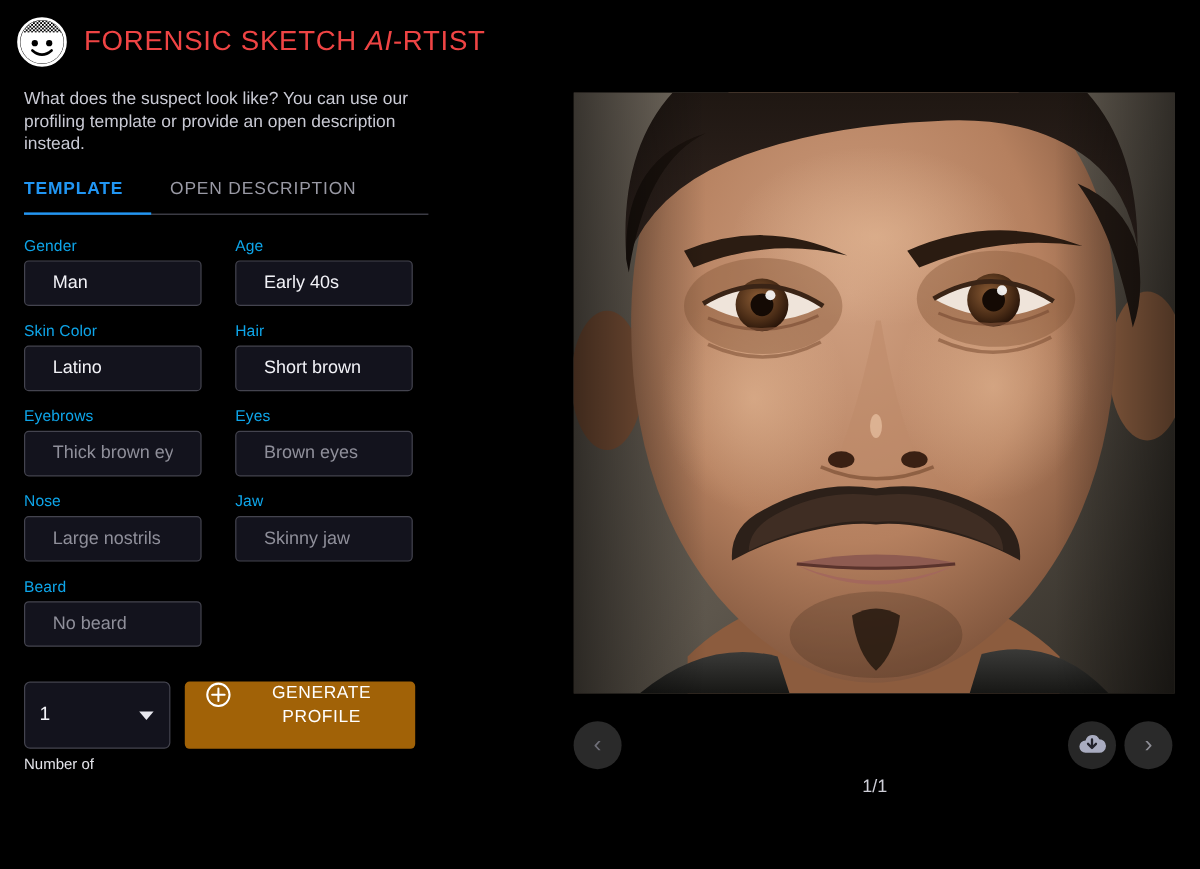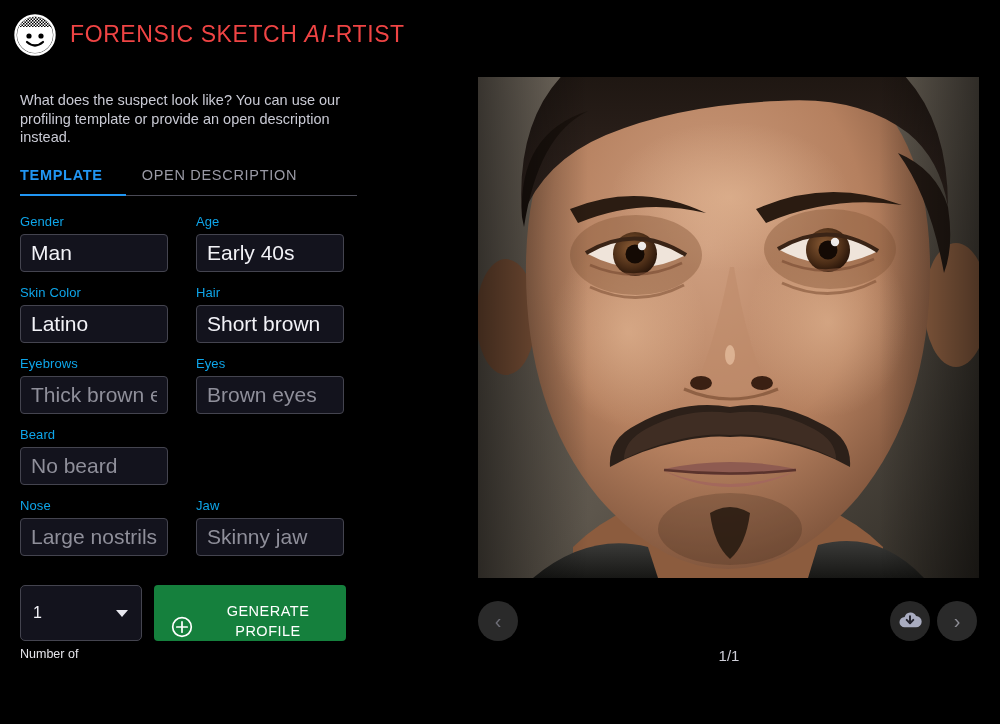--- a/index.html
+++ b/index.html
@@ -19,21 +19,21 @@
   .app-title {
     font-size: 23px; font-weight: normal; letter-spacing: 0.6px;
     color: #ef4444; white-space: nowrap;
   }
   .app-title .italic { font-style: italic; }
 
   
   .left-col { position: absolute; left: 20px; top: 66px; width: 430px; }
   .section-title { font-size: 20px; font-weight: bold; color: #fff; letter-spacing: .2px; }
   .section-desc {
-    margin-top: 25px; font-size: 14.5px; line-height: 18.5px;
+    margin-top: 8px; font-size: 14.5px; line-height: 18.5px;
     color: #c9cad4; width: 330px;
   }
 
   .tabs { margin-top: 20px; width: 337px; position: relative; display: flex; gap: 12px; }
   .tab {
     font-size: 14.5px; letter-spacing: .7px; padding: 0 0 12px 0;
     background: none; border: none; cursor: pointer;
     font-family: inherit;
   }
   .tab.active { color: #2196f3; font-weight: bold; }
@@ -46,21 +46,21 @@
   
   .form { margin-top: 18px; }
   .row { display: flex; gap: 18px; margin-bottom: 13px; }
   .field { width: 158px; }
   .field-label {
     display: block; font-size: 13px; color: #0ea5e9; margin-bottom: 5px; letter-spacing: .1px;
   }
   .field-input {
     width: 148px; height: 38px; border-radius: 4px;
     background: #13131d; border: 1px solid #44444f;
-    color: #f2f2f7; font-size: 21px; padding: 0 10px;
+    color: #f2f2f7; font-size: 15px; padding: 0 23px;
     font-family: inherit; outline: none;
   }
   .field-input::placeholder { color: #8f8f9a; }
 
   
   .gen-row { display: flex; align-items: flex-start; gap: 12px; margin-top: 29px; }
   .select-wrap { position: relative; width: 122px; }
   .count-select {
     appearance: none; -webkit-appearance: none;
     width: 122px; height: 56px; border-radius: 5px;
@@ -69,22 +69,22 @@
     font-family: inherit; outline: none; cursor: pointer;
   }
   .select-arrow {
     position: absolute; right: 14px; top: 25px; pointer-events: none;
     width: 0; height: 0; border-left: 6px solid transparent;
     border-right: 6px solid transparent; border-top: 7px solid #e8e8ef;
   }
   .select-help { margin-top: 6px; font-size: 12.5px; color: #e4e4ea; white-space: nowrap; }
   .generate-btn {
     width: 192px; height: 56px; border: none; border-radius: 4px;
-    background: #15803d; color: #fff; cursor: pointer;
-    display: flex; align-items: flex-end; justify-content: flex-start;
+    background: #a16207; color: #fff; cursor: pointer;
+    display: flex; align-items: flex-start; justify-content: flex-start;
     gap: 16px; padding-left: 17px; font-family: inherit;
   }
   .generate-btn .plus-icon { flex: 0 0 22px; }
   .generate-btn .btn-label {
     font-size: 14.5px; letter-spacing: .5px; line-height: 20px; text-align: center; width: 118px;
   }
 
   
   .right-col { position: absolute; left: 478px; top: 77px; width: 502px; }
   .portrait-frame {
@@ -186,33 +186,33 @@
           <input class="field-input" value="" placeholder="Thick brown eyebrows" style="">
         </div>
         <div class="field">
           <label class="field-label">Eyes</label>
           <input class="field-input" value="" placeholder="Brown eyes" style="">
         </div>
       </div>
 
       <div class="row">
         <div class="field">
+          <label class="field-label">Nose</label>
+          <input class="field-input" value="" placeholder="Large nostrils" style="">
+        </div>
+        <div class="field">
+          <label class="field-label">Jaw</label>
+          <input class="field-input" value="" placeholder="Skinny jaw" style="">
+        </div>
+      </div>
+
+      <div class="row">
+        <div class="field">
           <label class="field-label">Beard</label>
           <input class="field-input" value="" placeholder="No beard" style="">
-        </div>
-      </div>
-
-      <div class="row">
-        <div class="field">
-          <label class="field-label">Nose</label>
-          <input class="field-input" value="" placeholder="Large nostrils" style="">
-        </div>
-        <div class="field">
-          <label class="field-label">Jaw</label>
-          <input class="field-input" value="" placeholder="Skinny jaw" style="">
         </div>
       </div>
 
       <div class="gen-row">
         <div class="select-wrap">
           <select class="count-select"><option value="1">1</option><option value="2">2</option><option value="3">3</option><option value="4">4</option></select>
           <span class="select-arrow"></span>
           <div class="select-help">Number of</div>
         </div>
         <button class="generate-btn">

